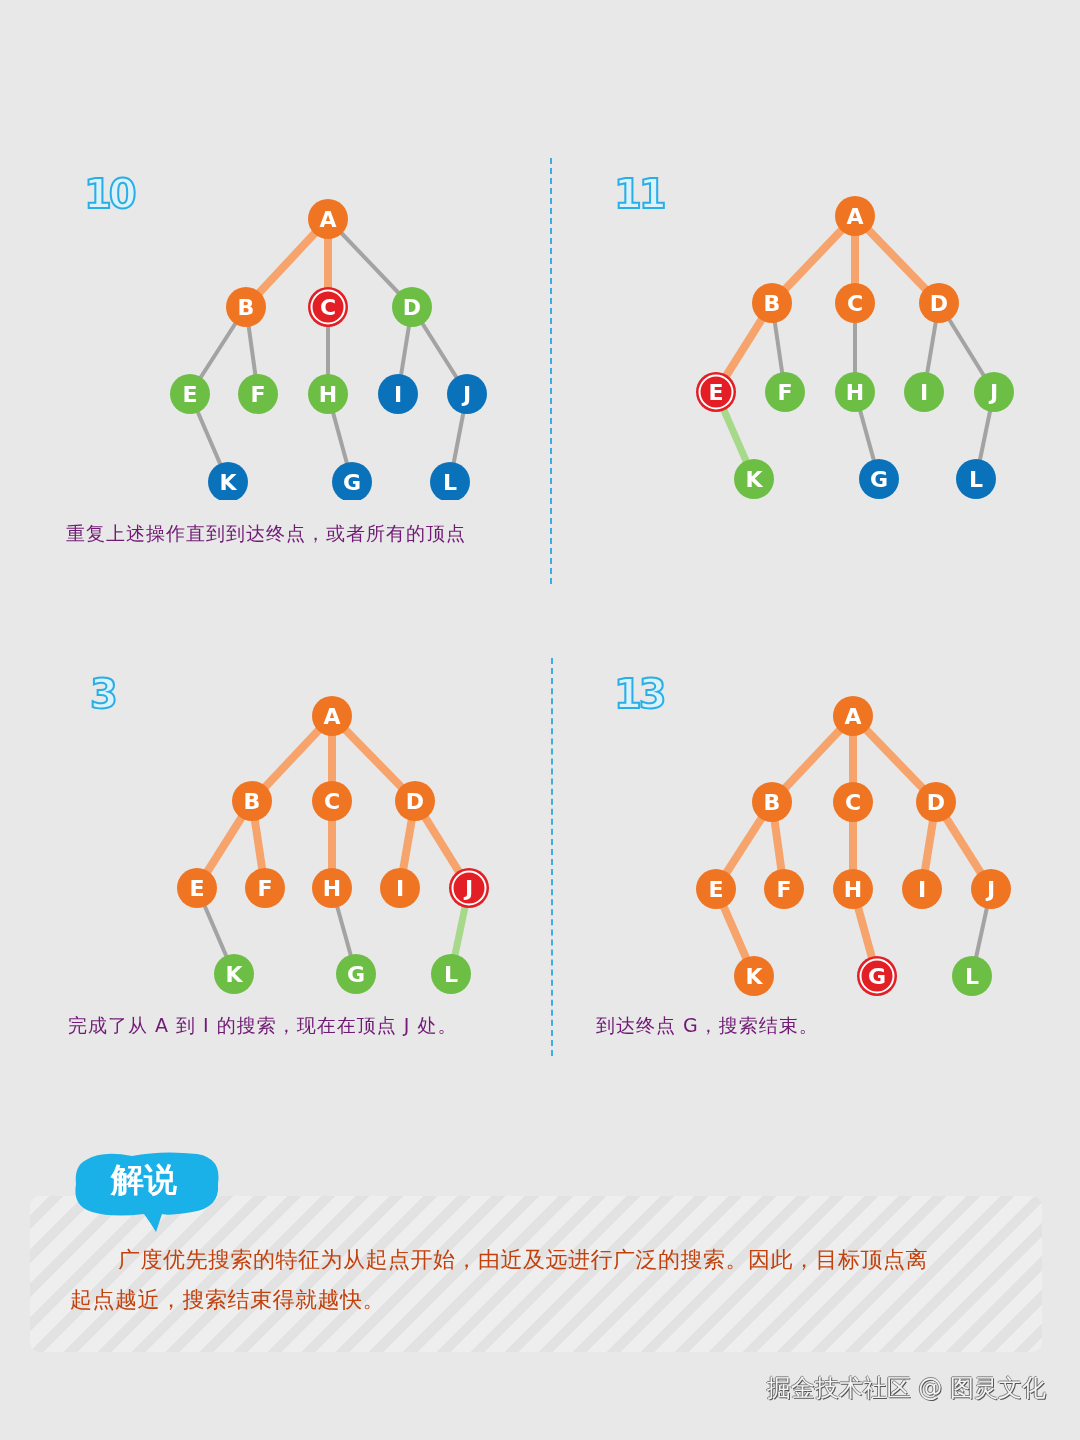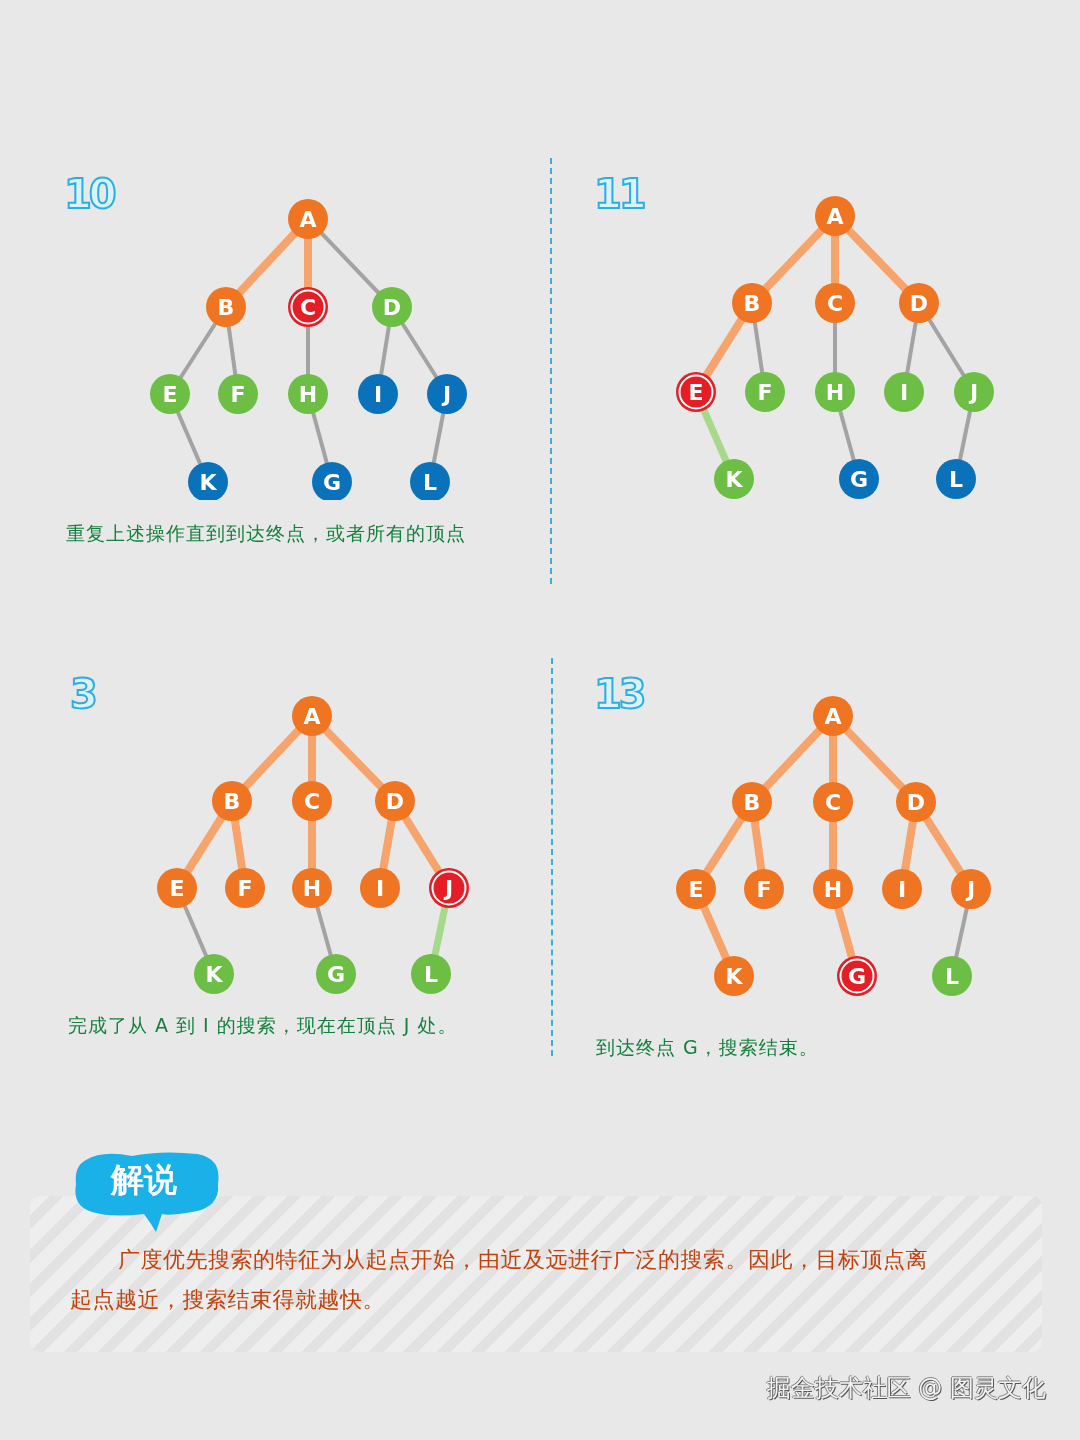--- a/index.html
+++ b/index.html
@@ -2,32 +2,32 @@
 <html><head>
 <meta charset="utf-8">
 <style>
   html, body { margin: 0; padding: 0; }
   body {
     width: 1080px; height: 1440px; overflow: hidden;
     background: #e8e8e8;
     font-family: "DejaVu Sans", "Liberation Sans", sans-serif;
     position: relative;
   }
-  .panel { position: absolute; width: 520px; height: 480px; }
+  .panel { position: absolute; width: 520px; height: 480px; margin-left: 20px; }
   .panel-num {
     position: absolute; left: 0; top: 0;
     font-family: "DejaVu Sans", sans-serif; font-weight: bold;
     font-size: 40px; letter-spacing: -3px;
     color: #d9f2fc;
     -webkit-text-stroke: 2px #2aaee6;
     line-height: 1;
   }
   .graph { position: absolute; left: 0; top: 0; }
   .caption {
-    position: absolute; font-size: 19px; color: #15803d;
+    position: absolute; font-size: 19px; color: #701a75;
     line-height: 38px; letter-spacing: 1px;
   }
   .divider {
     position: absolute; width: 0; border-left: 2px dashed #3aaee0;
   }
   .explain-box {
     position: absolute; left: 30px; top: 1196px; width: 1012px; height: 156px;
     border-radius: 10px;
     background: repeating-linear-gradient(135deg, #eeeeee 0px, #eeeeee 14px, #e2e2e2 14px, #e2e2e2 24px);
   }
@@ -318,21 +318,21 @@
         <circle cx="277" cy="316" r="20" fill="#e31e24"></circle>
         <circle cx="277" cy="316" r="16.5" fill="none" stroke="#ffffff" stroke-width="2"></circle>
         <text x="277" y="324" text-anchor="middle" font-family="&quot;DejaVu Sans&quot;, sans-serif" font-weight="bold" font-size="22" fill="#ffffff">G</text>
       </g>
       <g>
         <circle cx="372" cy="316" r="20" fill="#6dbe45"></circle>
         <text x="372" y="324" text-anchor="middle" font-family="&quot;DejaVu Sans&quot;, sans-serif" font-weight="bold" font-size="22" fill="#ffffff">L</text>
       </g>
     </svg>
 </div>
-<div class="caption" style="left:596px; top:1006px; width:460px;margin-top:22px;">
+<div class="caption" style="left:596px; top:1006px; width:460px;">
   <div>到达终点 G，搜索结束。</div>
 </div>
 
 <div class="explain-box"></div>
 <div class="explain-badge">
   <svg width="150" height="84" viewBox="0 0 150 84" style="position:absolute;left:0;top:0;">
     <path d="M14 10 Q30 0 60 6 Q90 0 125 4 Q150 8 146 34 Q148 58 120 62 Q96 66 90 64 L84 82 Q78 72 72 64 Q40 68 20 62 Q0 56 4 34 Q2 16 14 10 Z" fill="#1ab0e8"></path>
   </svg>
   <div class="explain-badge-label">解说</div>
 </div>

